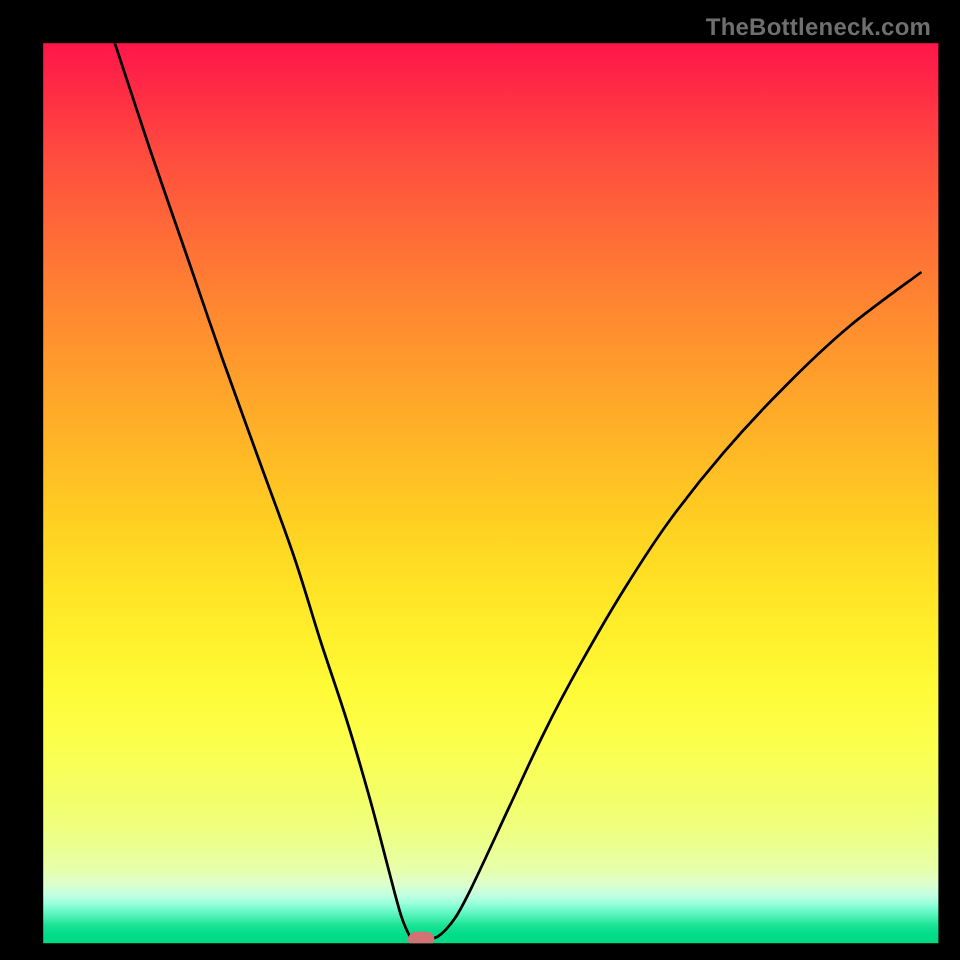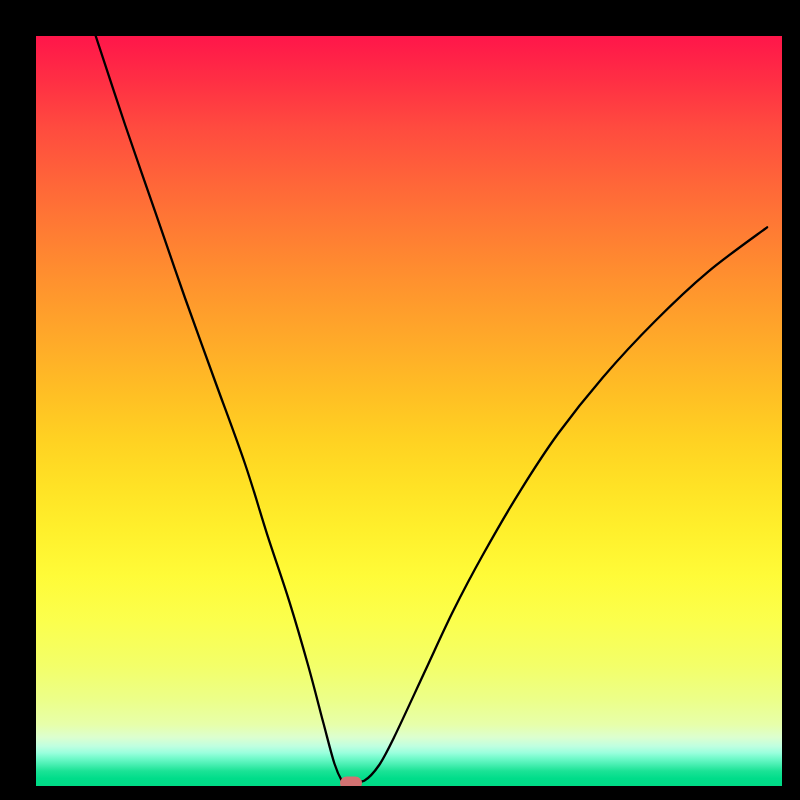--- a/index.html
+++ b/index.html
@@ -66,20 +66,21 @@
     border-radius: 7px;
     background: #d37272;
     transform: translate(-50%, -50%);
   }
   .curve { stroke: #000; stroke-width: 2.3; fill: none; stroke-linecap: round; }
 </style>
 </head>
 <body>
 
 <div class="frame">
+  <div class="watermark">TheBottleneck.com</div>
 
   <div class="plot">
     <svg viewBox="0 0 746 750" preserveAspectRatio="none">
       <path id="curve-path" class="curve" d="M 59.7 0.0 C 64.8 15.3, 79.4 60.0, 89.5 90.0 C 99.7 120.0, 109.2 146.9, 119.4 176.3 C 129.5 205.6, 139.1 233.8, 149.2 262.5 C 159.3 291.2, 168.9 316.9, 179.0 345.0 C 189.2 373.1, 200.0 401.4, 208.9 427.5 C 217.8 453.6, 223.7 475.2, 231.3 498.8 C 238.9 522.3, 246.7 543.9, 253.6 566.3 C 260.6 588.6, 266.6 609.6, 272.3 630.0 C 278.0 650.4, 282.8 669.7, 287.2 686.3 C 291.6 702.8, 295.2 717.6, 298.4 727.5 C 301.6 737.4, 304.0 741.6, 305.9 744.8 C 307.8 747.9, 308.3 746.1, 309.6 746.3 C 310.9 746.4, 310.1 745.8, 313.3 745.5 C 316.5 745.2, 323.2 747.6, 328.2 744.8 C 333.3 741.9, 338.1 736.4, 343.2 729.0 C 348.2 721.6, 350.5 716.8, 358.1 701.3 C 365.7 685.7, 377.8 659.2, 387.9 637.5 C 398.1 615.8, 407.6 594.1, 417.8 573.8 C 427.9 553.4, 436.2 537.9, 447.6 517.5 C 459.0 497.1, 472.2 474.1, 484.9 453.8 C 497.6 433.4, 508.2 416.6, 522.2 397.5 C 536.2 378.4, 550.5 360.4, 567.0 341.2 C 583.4 322.1, 601.4 302.8, 619.2 285.0 C 636.9 267.2, 652.4 252.2, 671.4 236.3 C 690.4 220.3, 720.9 198.9, 731.1 191.3"></path>
     </svg>
     <div id="opt-marker" class="marker" style="left: 314.812px; top: 747px;"></div>
   </div>
 </div>
 
 </body></html>

